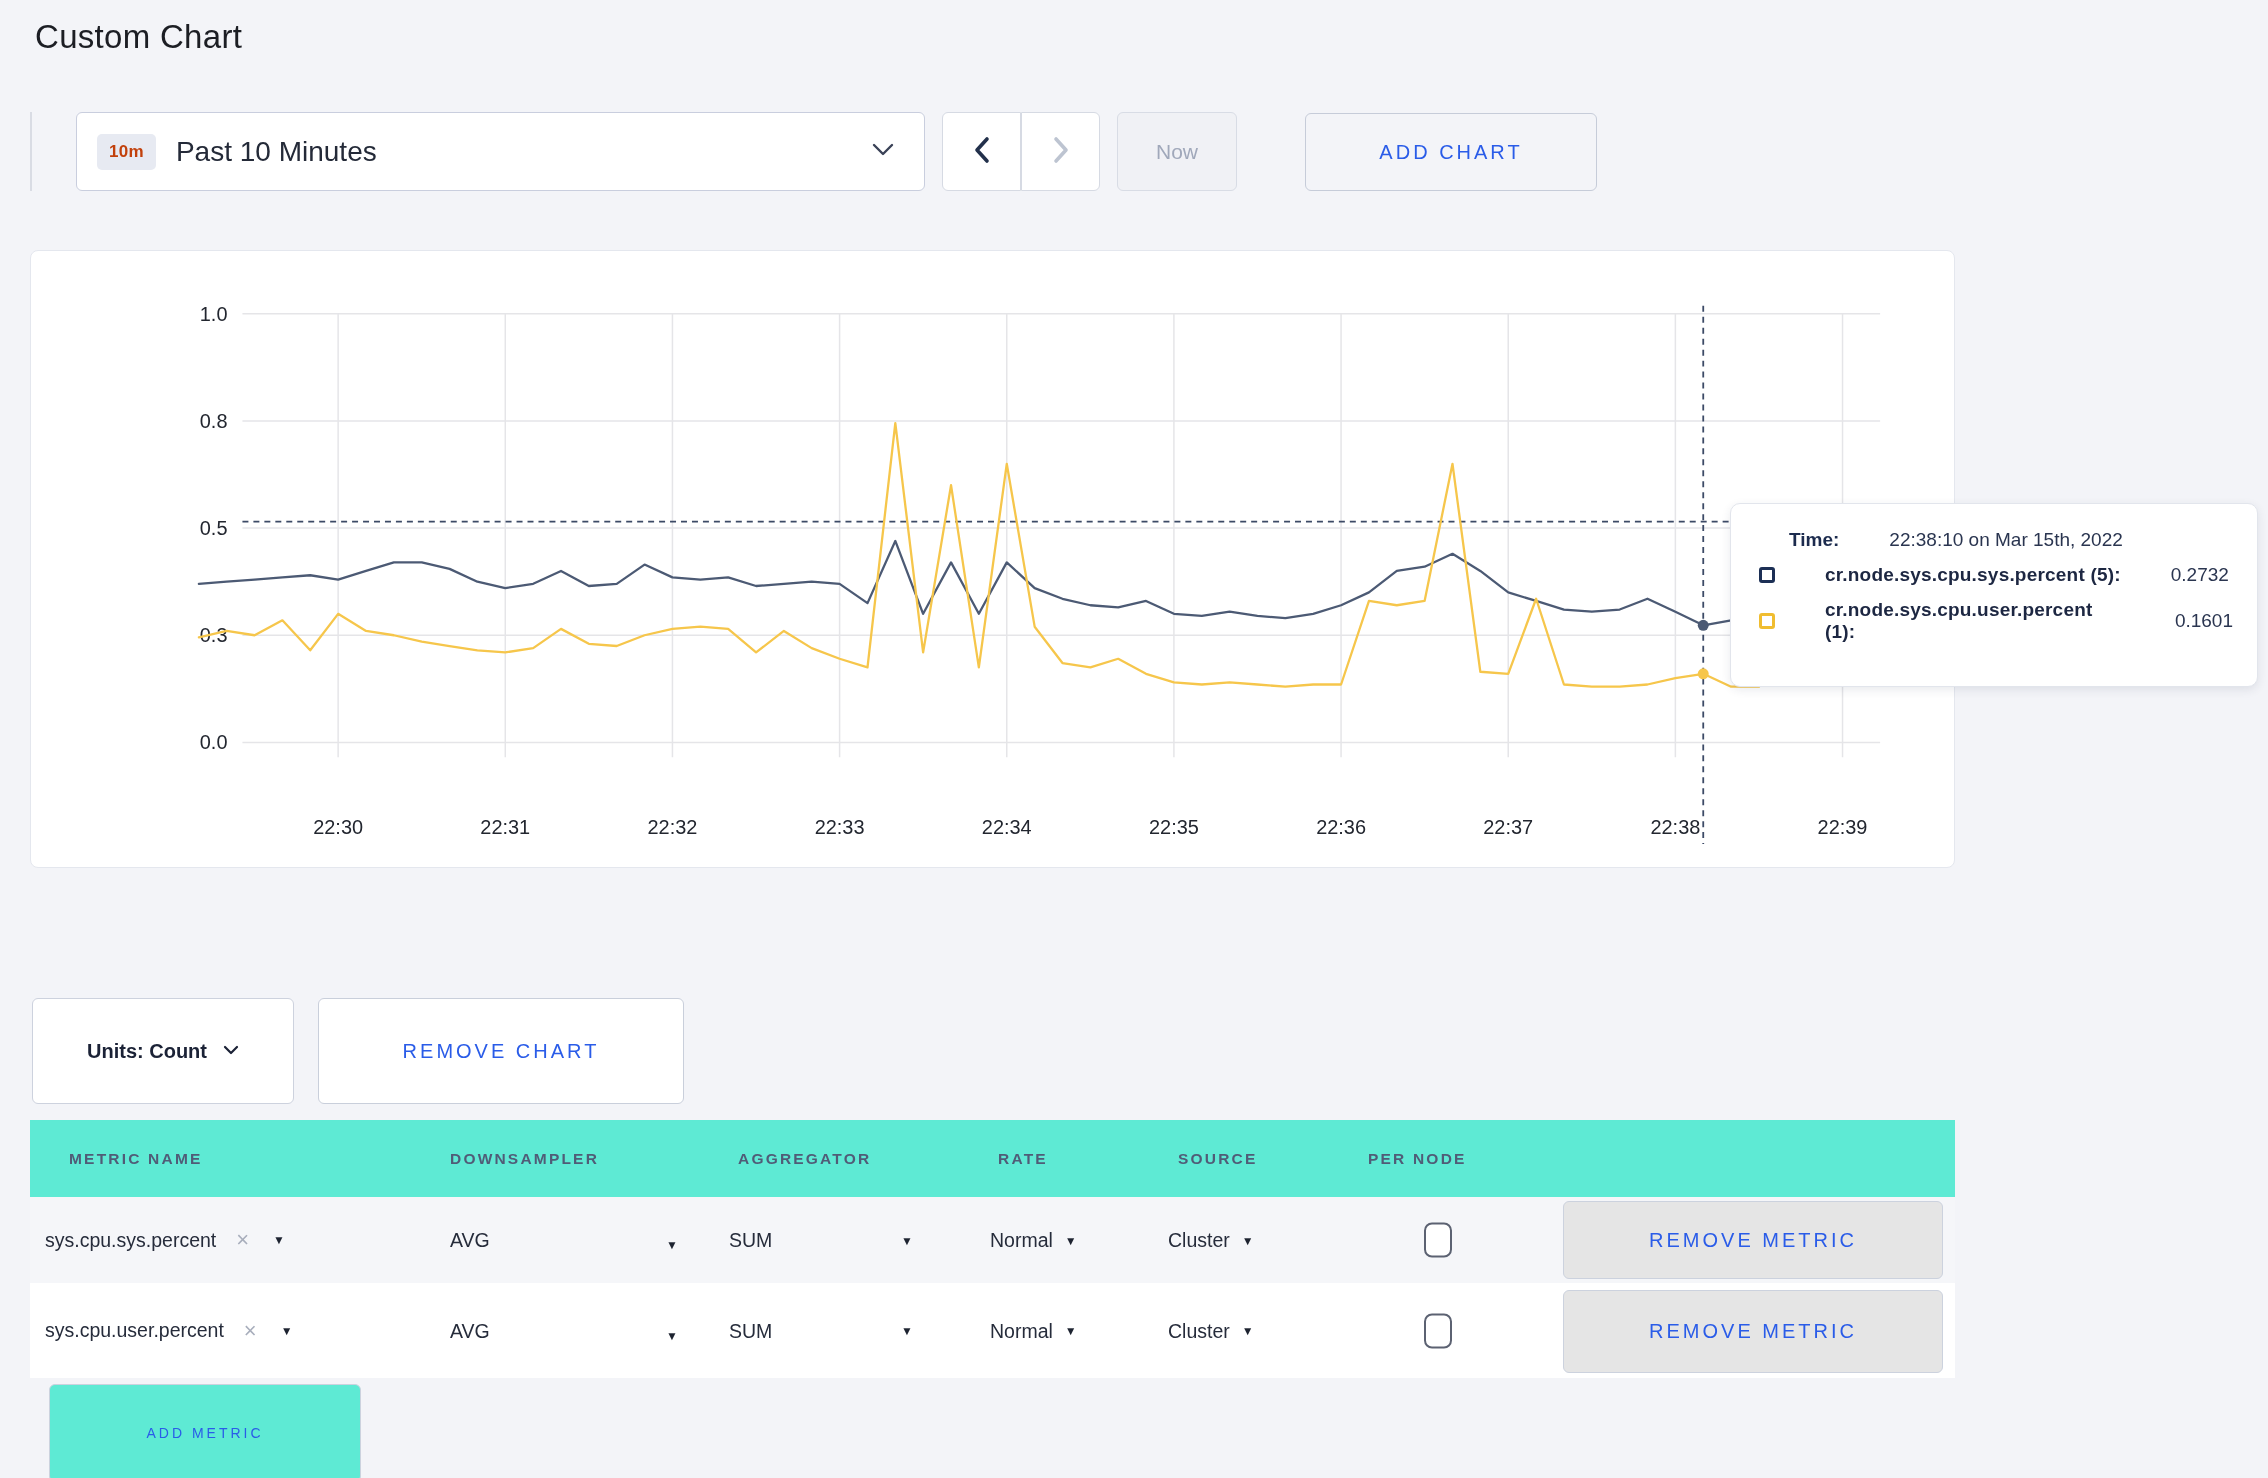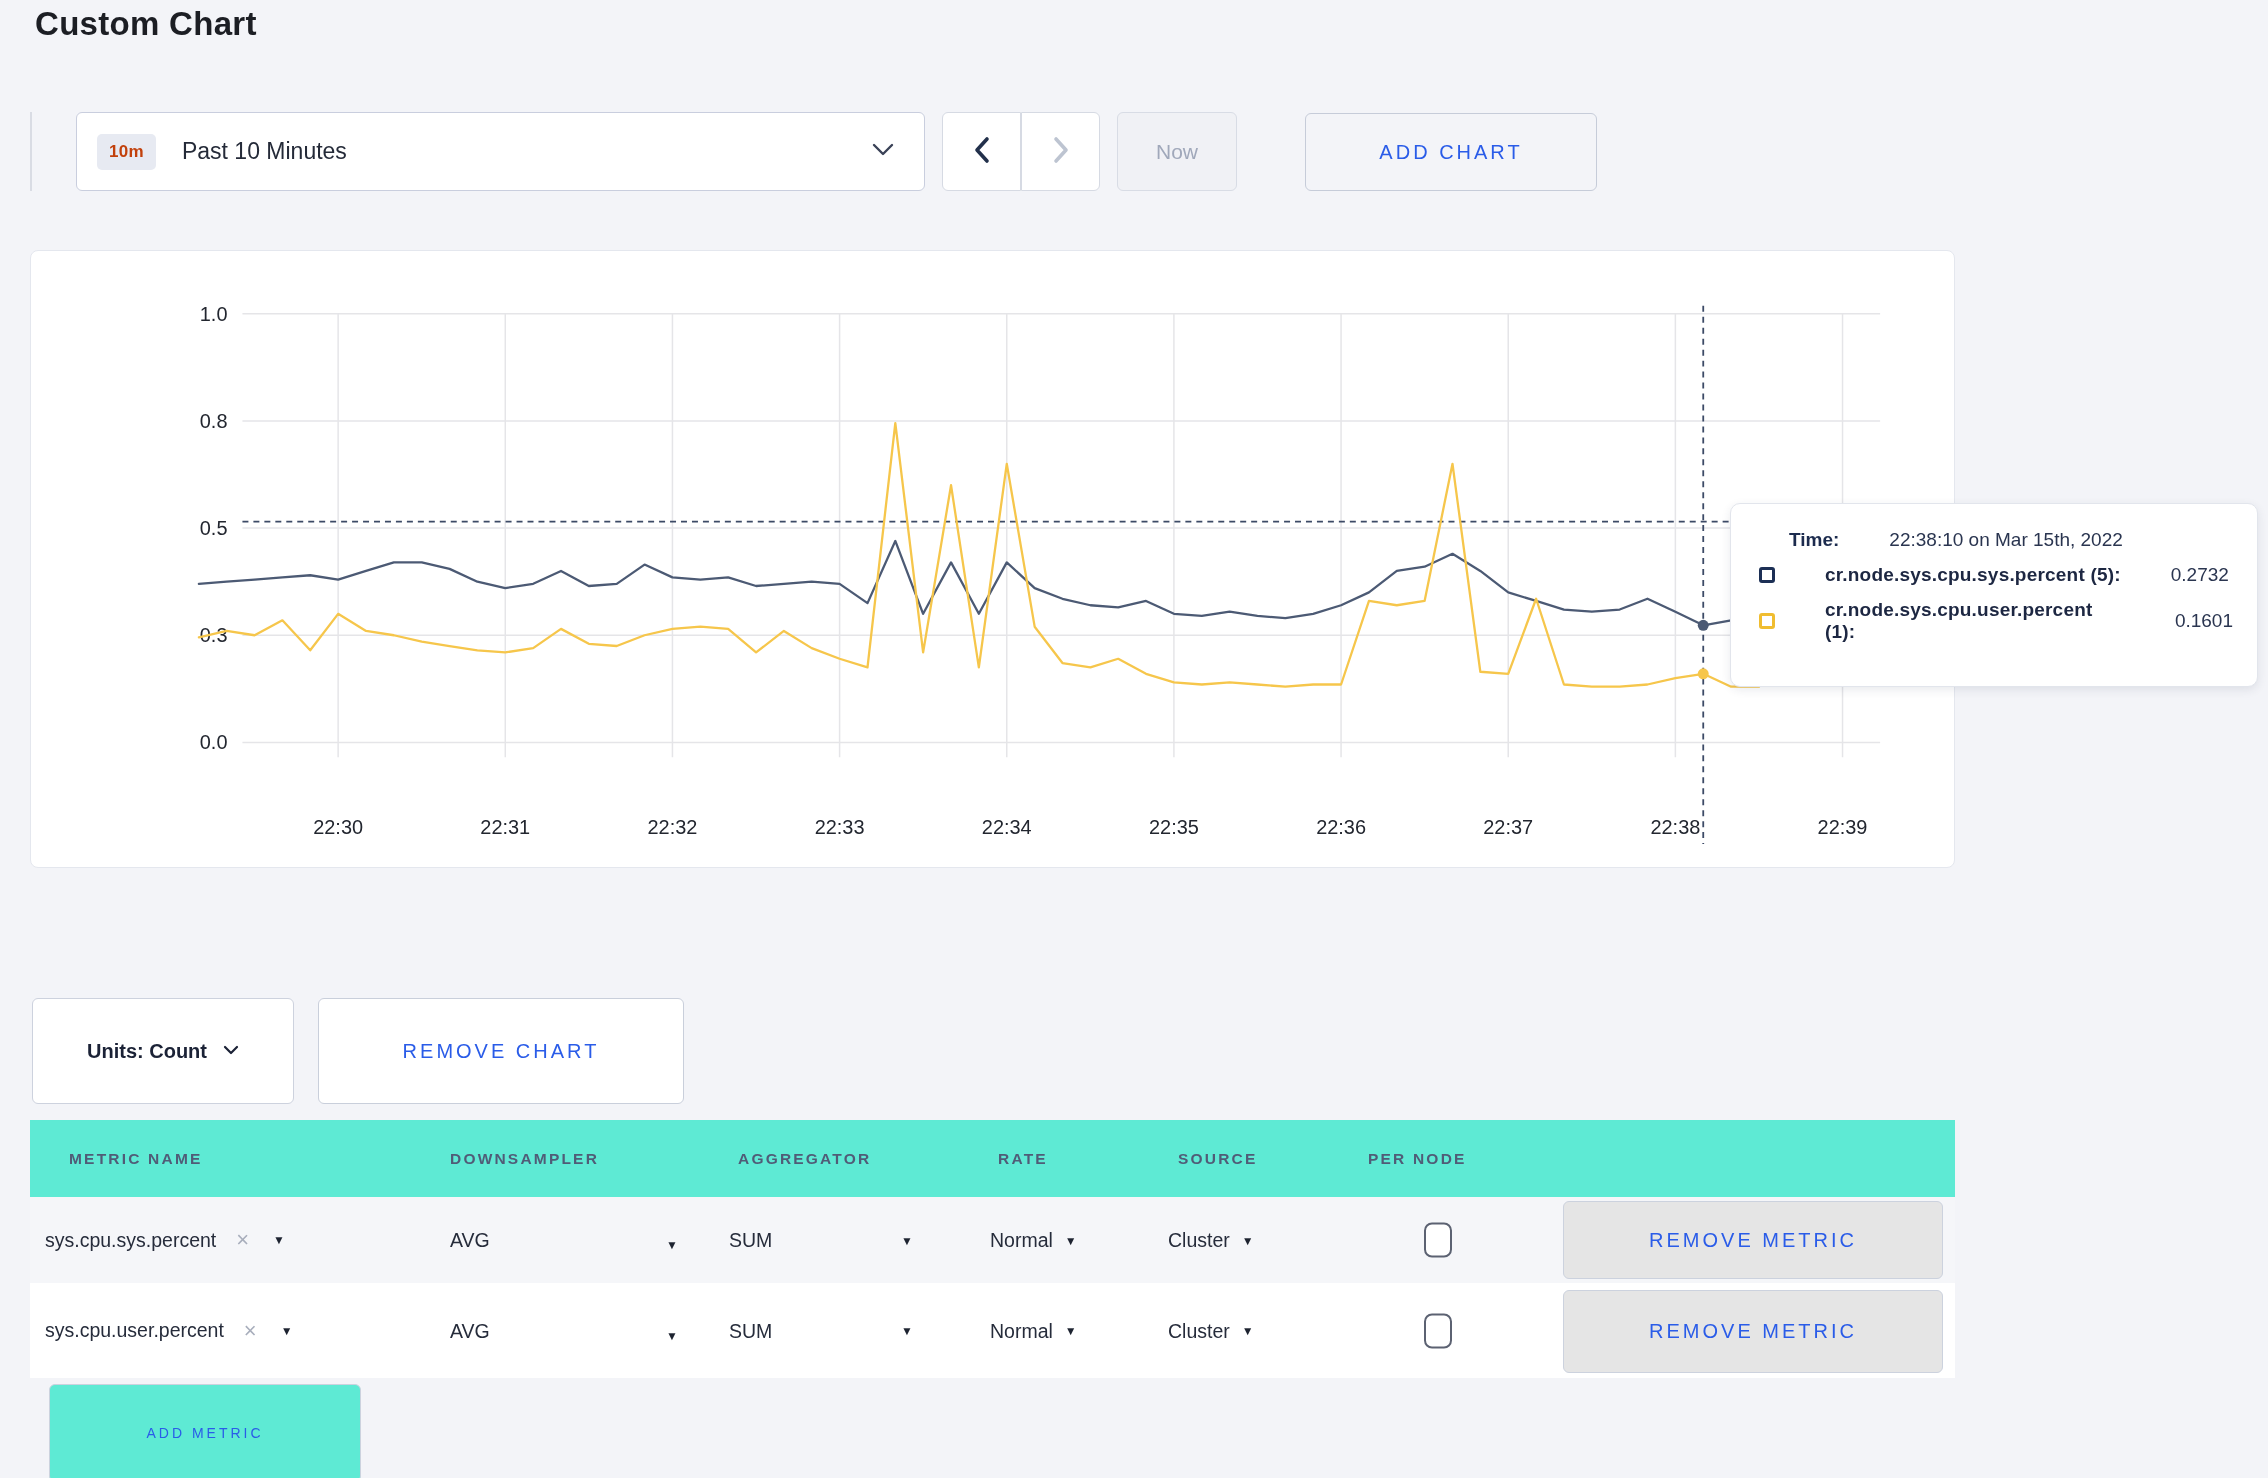--- a/index.html
+++ b/index.html
@@ -8,35 +8,35 @@
     position:relative;
     background:#f3f4f8;
     font-family:"Liberation Sans","DejaVu Sans",sans-serif;
     color:#262c3b;
     overflow:hidden;
   }
   .abs { position:absolute; }
 
   
   .page-title {
-    left:35px; top:5px;
-    font-size:33px; font-weight:700; color:#1c1e24; letter-spacing:.3px;
+    left:35px; top:18px;
+    font-size:33px; font-weight:400; color:#1c1e24; letter-spacing:.3px;
   }
   .left-rule { left:30px; top:112px; width:2px; height:79px; background:#d9dce4; }
 
   .range-select {
     left:76px; top:112px; width:849px; height:79px;
     background:#fff; border:1.5px solid #c9cede; border-radius:6px;
     display:flex; align-items:center; padding:0 30px 0 20px; cursor:pointer;
   }
   .range-badge {
     background:#e7eaf2; color:#c2410c; font-weight:700; font-size:17px;
     border-radius:5px; padding:8px 12px; letter-spacing:.3px;
   }
-  .range-label { margin-left:26px; font-size:23px; color:#242a38; }
+  .range-label { margin-left:20px; font-size:28px; color:#242a38; }
   .range-chevron { margin-left:auto; }
 
   .nav-group { left:942px; top:112px; width:158px; height:79px; display:flex; }
   .nav-btn {
     flex:1; background:#fff; border:1.5px solid #d6dae3;
     display:flex; align-items:center; justify-content:center; cursor:pointer;
   }
   .nav-btn.prev { border-radius:6px 0 0 6px; border-right-width:.75px; }
   .nav-btn.next { border-radius:0 6px 6px 0; border-left-width:.75px; }
 

